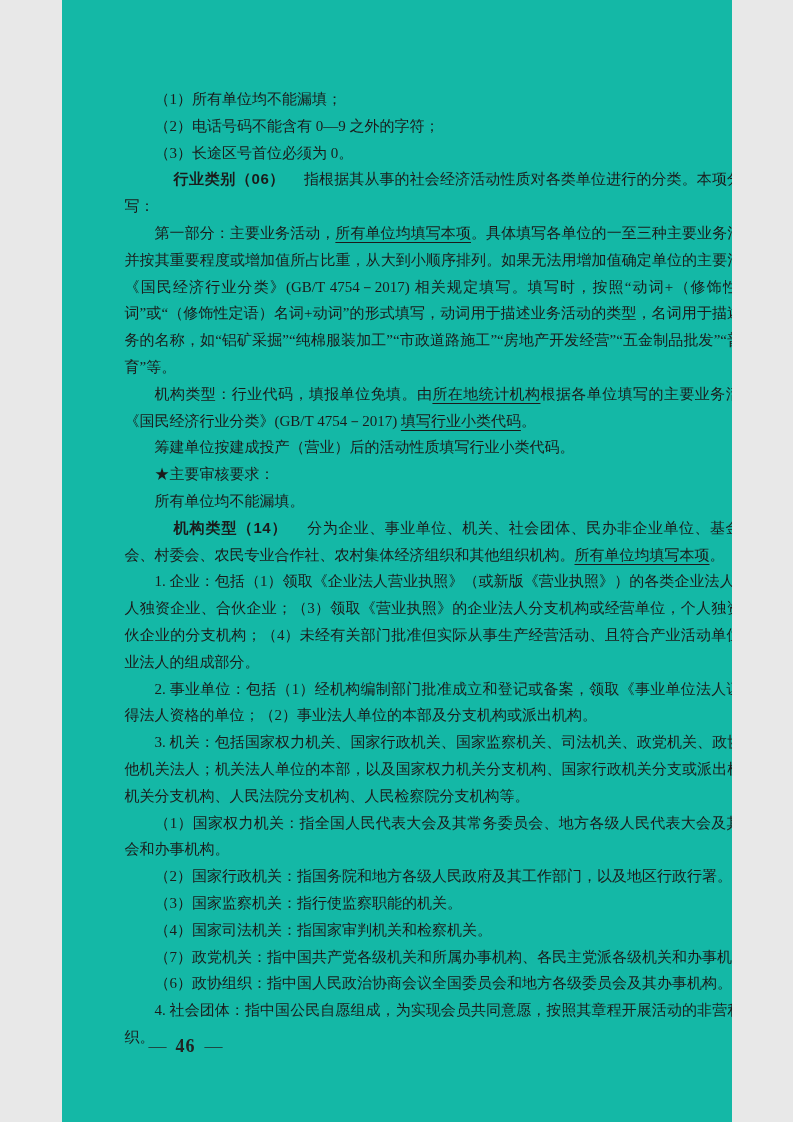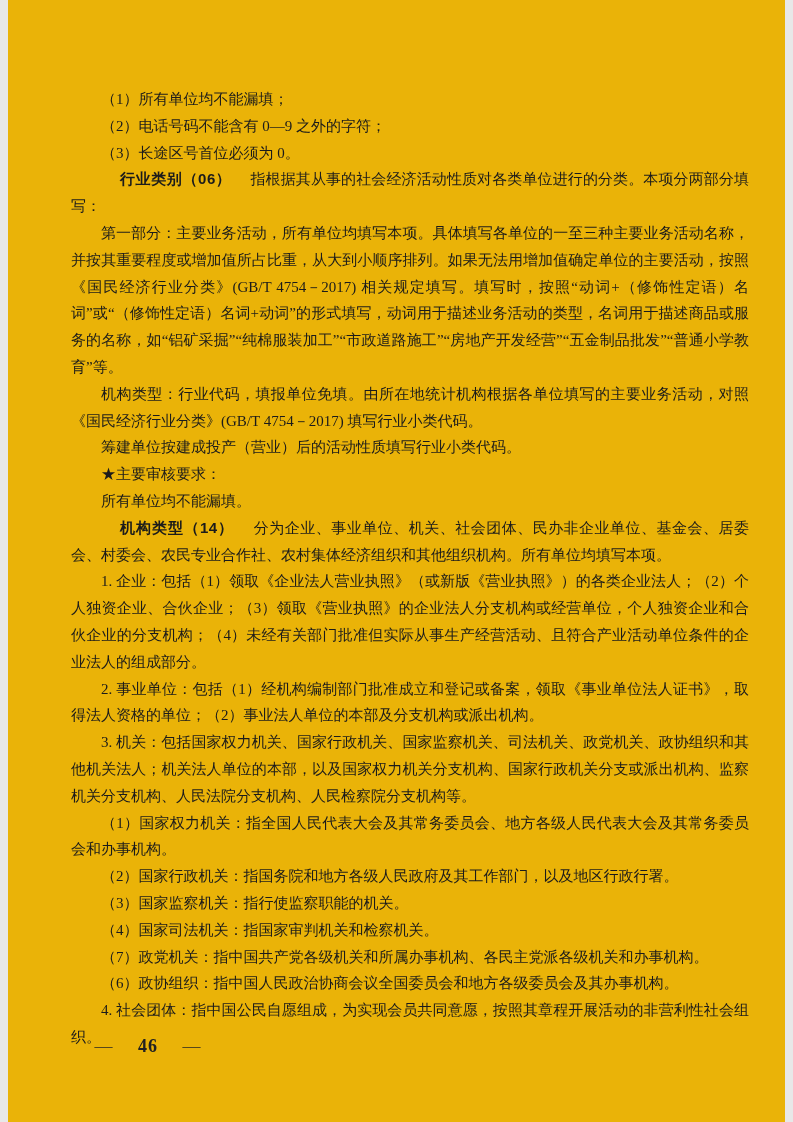--- a/index.html
+++ b/index.html
@@ -2,24 +2,24 @@
 <html><head>
 <meta charset="utf-8">
 <style>
   html, body {
     margin: 0;
     padding: 0;
     background: #e8e8e8;
   }
   .page {
     position: relative;
-    width: 777px;
+    width: 670px;
     height: 1122px;
     margin: 0 auto;
-    background: #eab308;
+    background: #14b8a6;
     overflow: hidden;
     font-family: "Liberation Serif", "DejaVu Serif", serif;
     color: #1b1b1b;
   }
   .doc-body {
     position: absolute;
     left: 63px;
     top: 86px;
     width: 678px;
     font-size: 15px;
@@ -32,40 +32,41 @@
     text-indent: 30px;
     word-break: break-all;
   }
   .b {
     font-weight: bold;
     font-family: "Liberation Sans", "DejaVu Sans", sans-serif;
     letter-spacing: 0.5px;
     margin-left: 19px;
   }
   .u {
+    text-decoration: underline;
     text-underline-offset: 3.5px;
     text-decoration-thickness: 1px;
   }
   .footer {
     position: absolute;
     left: 88px;
     top: 1036px;
     display: flex;
     align-items: center;
     color: #222;
   }
   .footer .dash {
     font-size: 15px;
     letter-spacing: 1px;
     transform: scaleX(1.2);
   }
   .footer .num {
     font-weight: bold;
     font-size: 18px;
-    margin: 0 26px;
+    margin: 0 10px;
     letter-spacing: 1px;
   }
 </style>
 </head>
 <body>
 
 <div class="page">
   <div class="doc-body">
       <p class="para"><span>（1）所有单位均不能漏填；</span></p>
       <p class="para"><span>（2）电话号码不能含有 0—9 之外的字符；</span></p>

